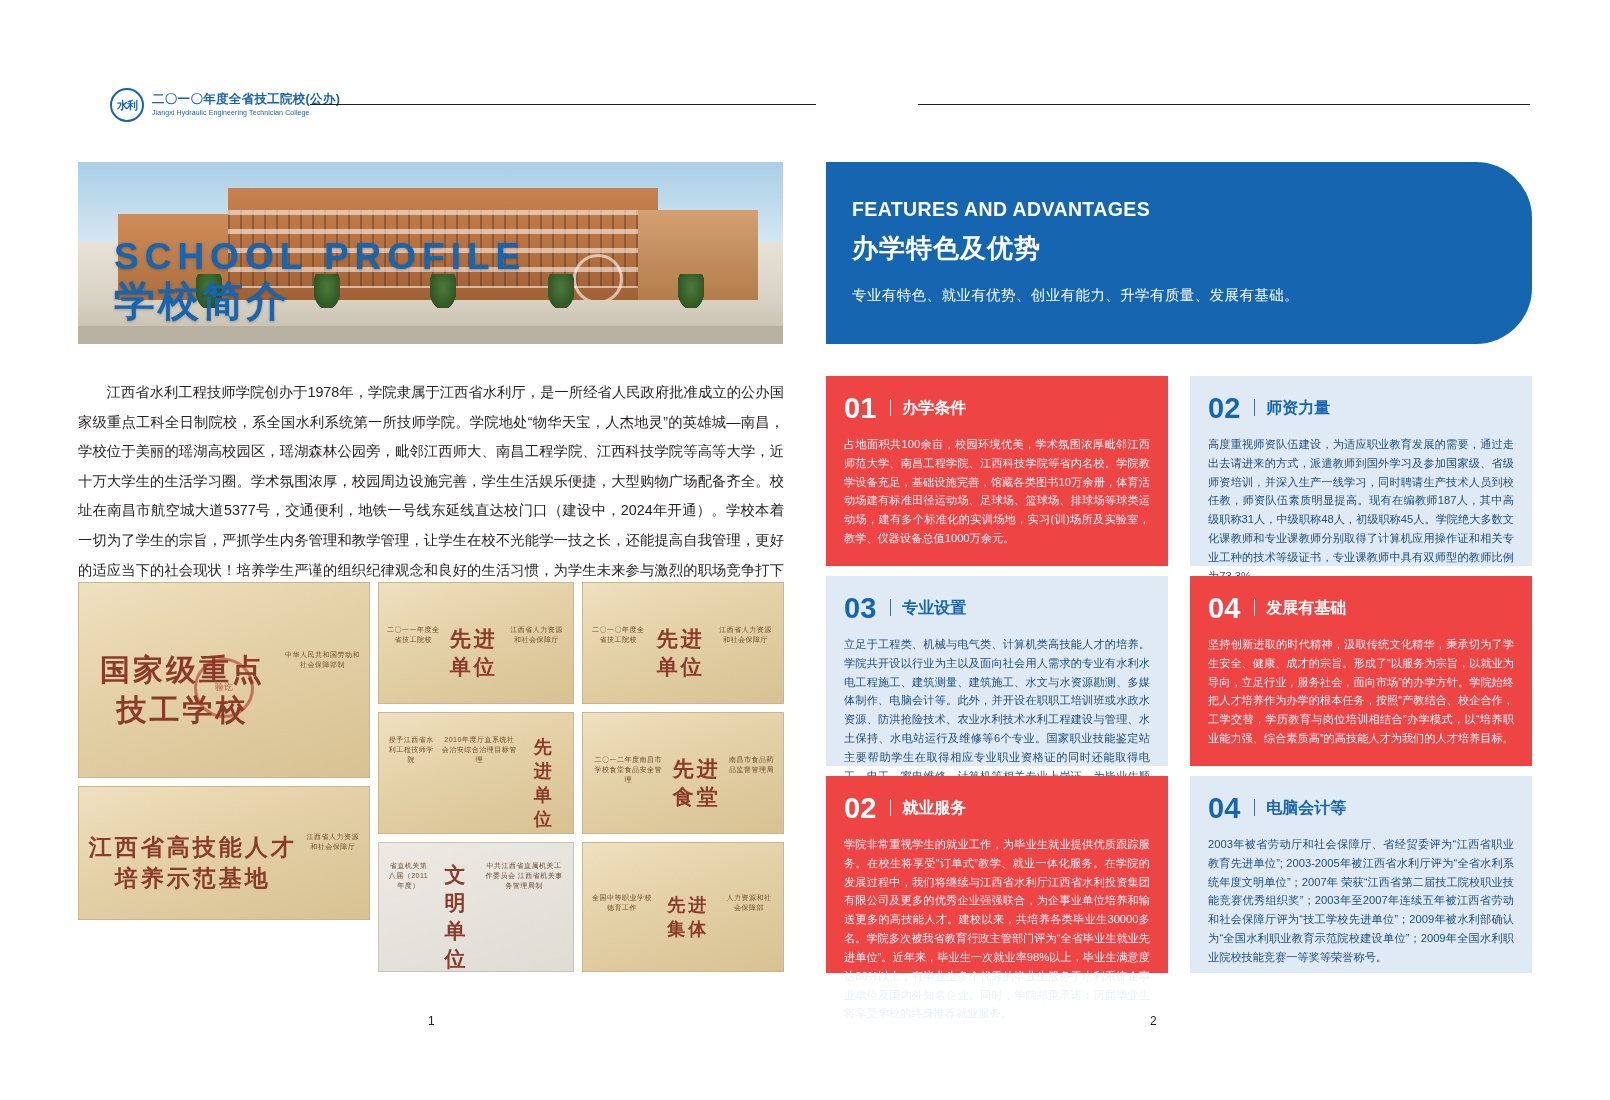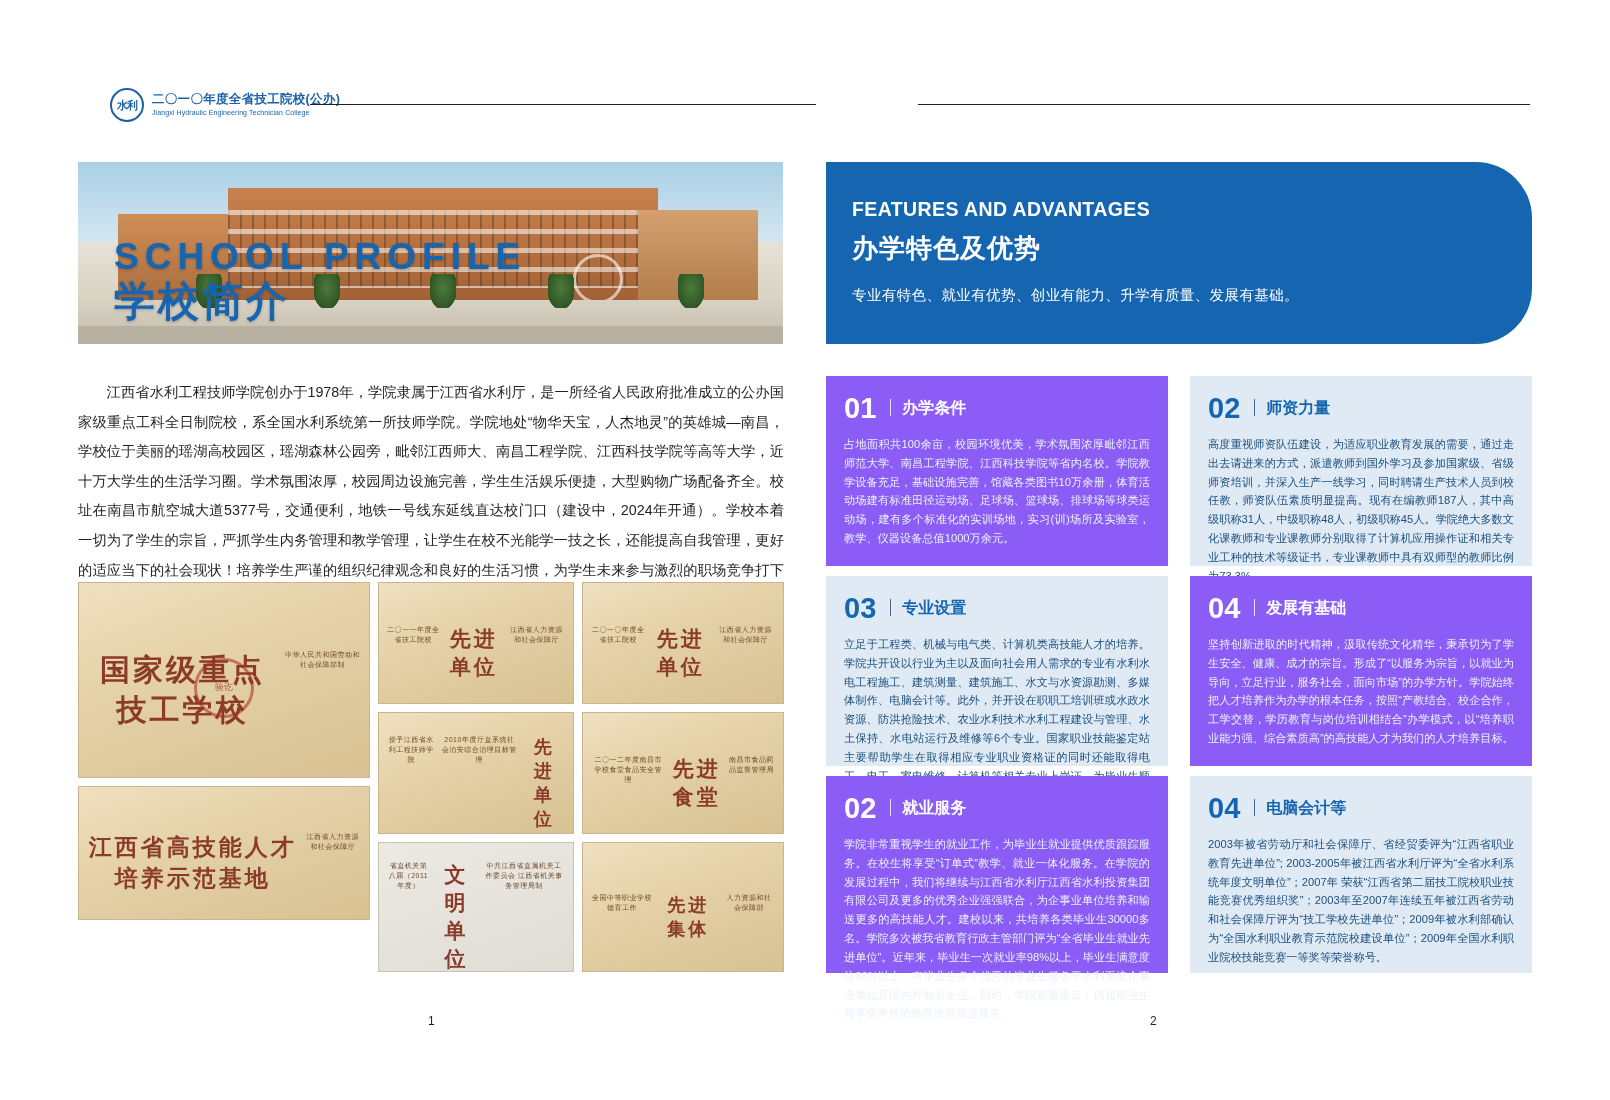--- a/index.html
+++ b/index.html
@@ -261,21 +261,21 @@
     position: absolute;
     left: 826px; top: 376px;
     width: 706px; height: 597px;
   }
   .card {
     position: absolute;
     box-sizing: border-box;
     padding: 18px 18px 14px 18px;
     width: 342px;
   }
-  .card.dark { background: #8b5cf6; color: #fff; }
+  .card.dark { background: #ef4444; color: #fff; }
   .card.light { background: #dfeaf5; color: #1b4a75; }
   .card .num {
     font-size: 29px;
     font-weight: bold;
     line-height: 1;
     display: inline-block;
     vertical-align: middle;
   }
   .card .sep {
     display: inline-block;

